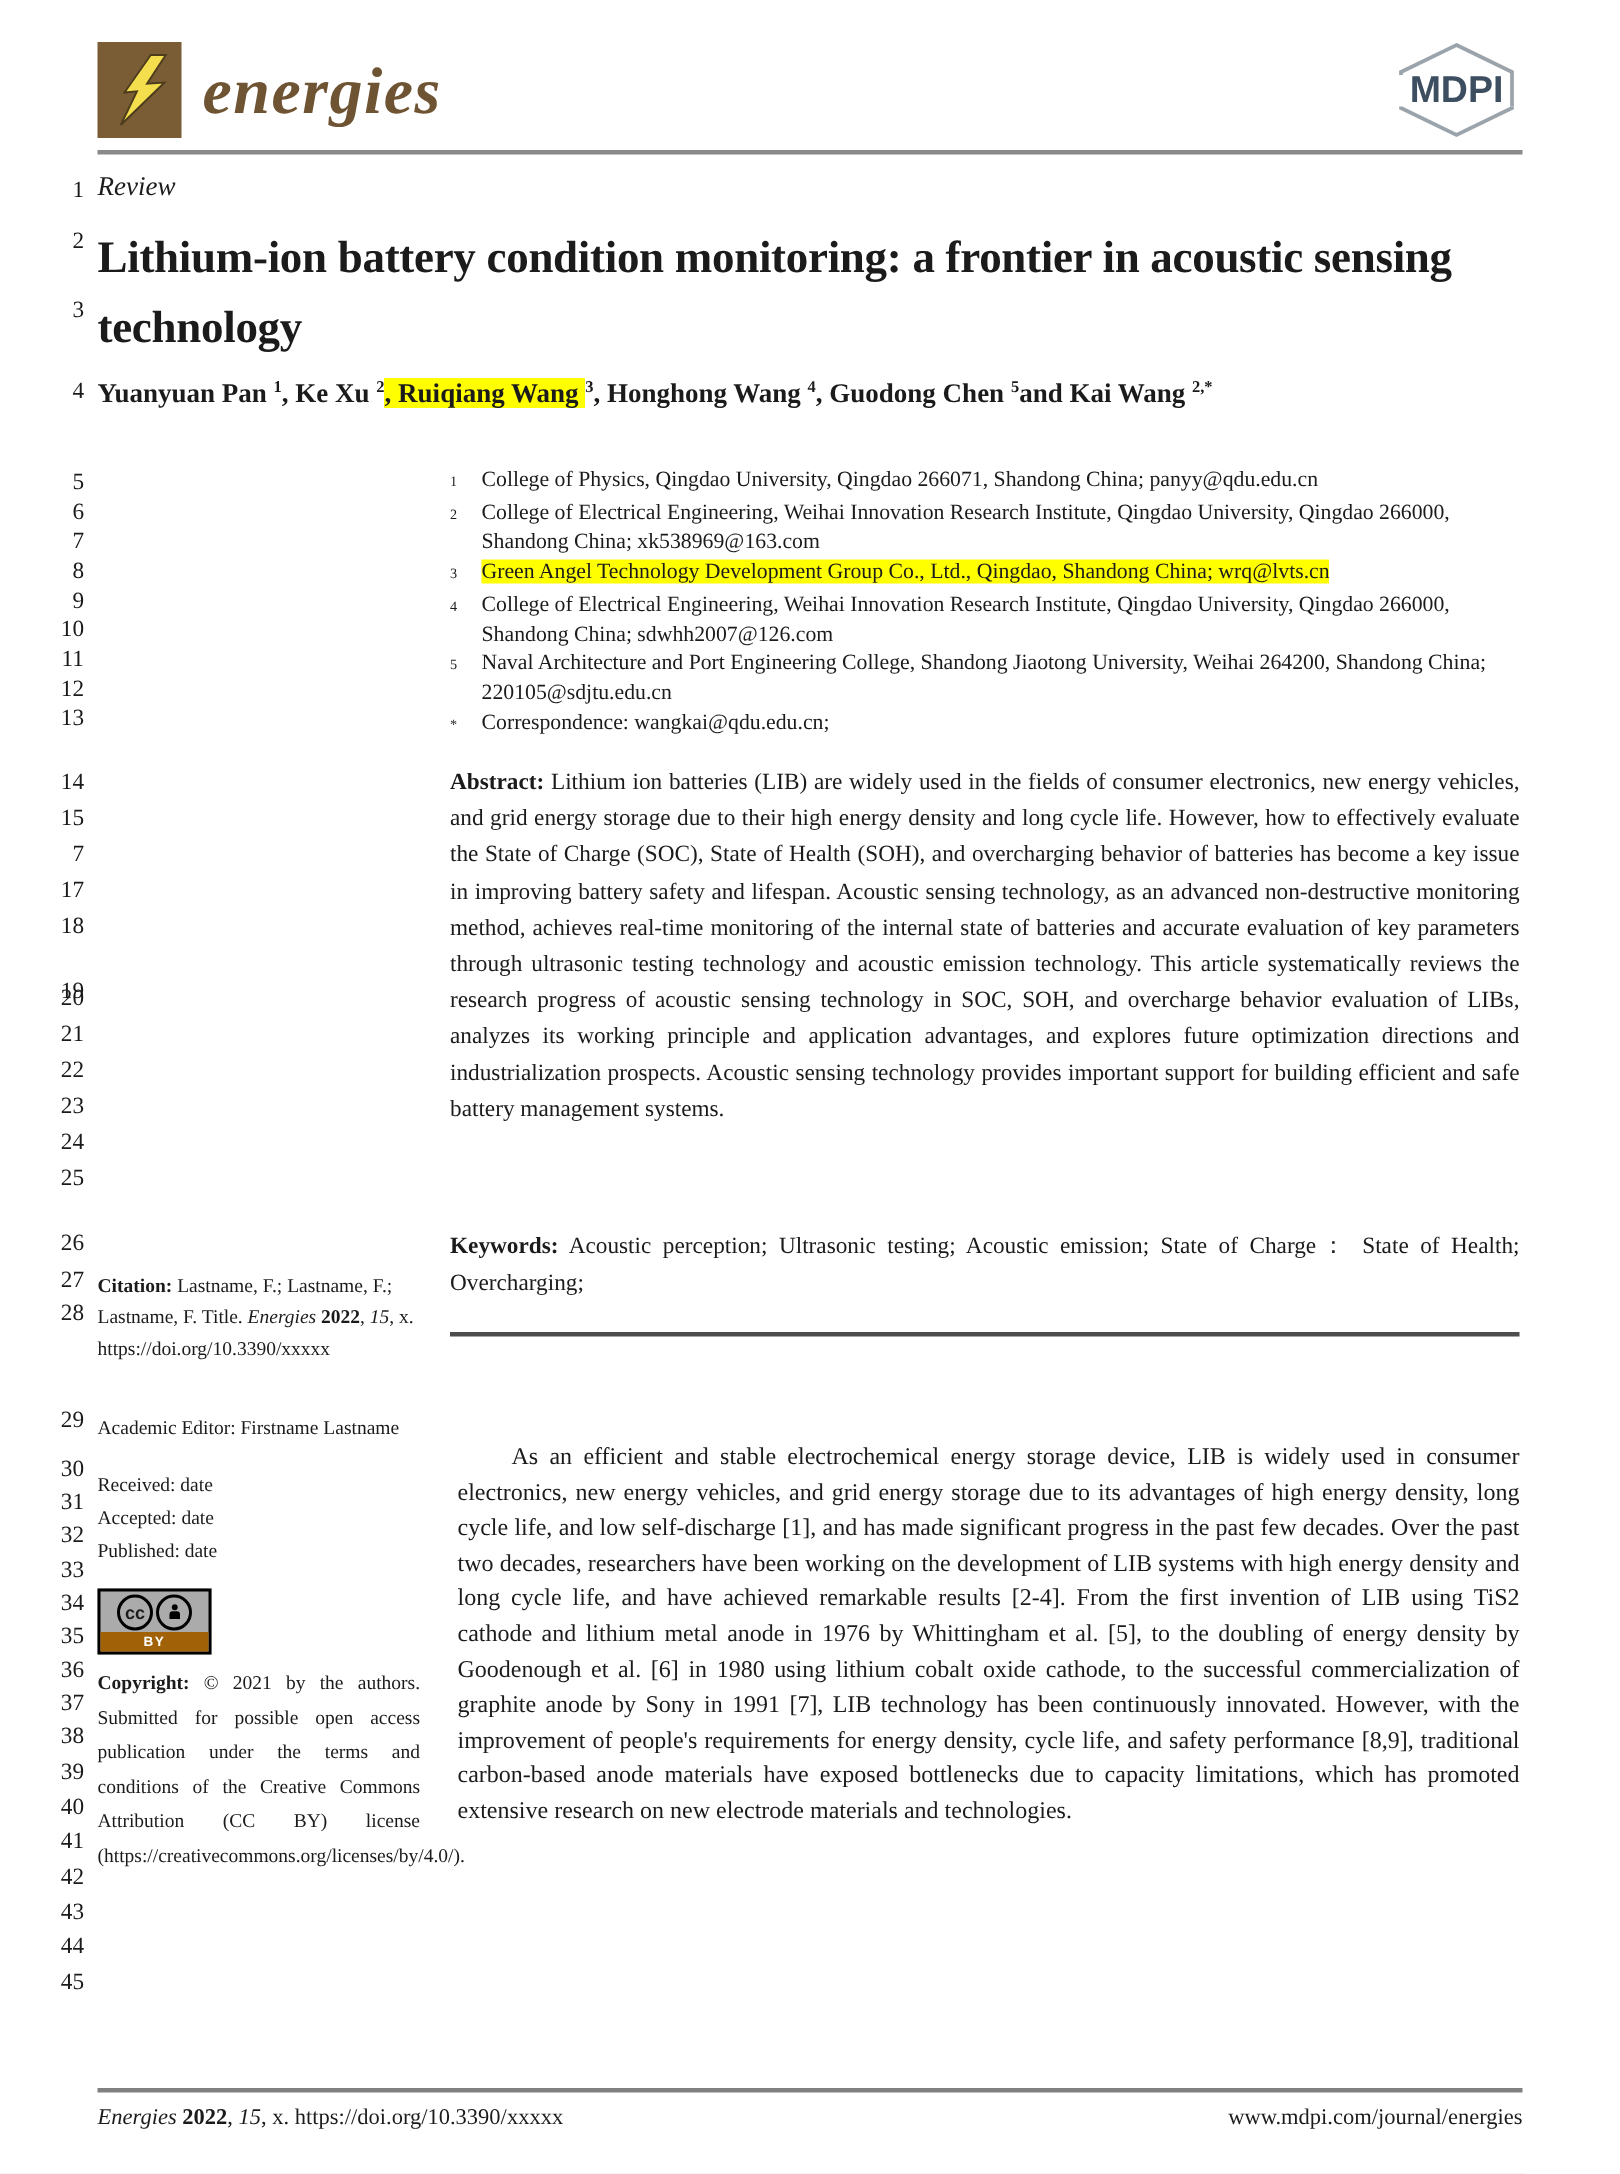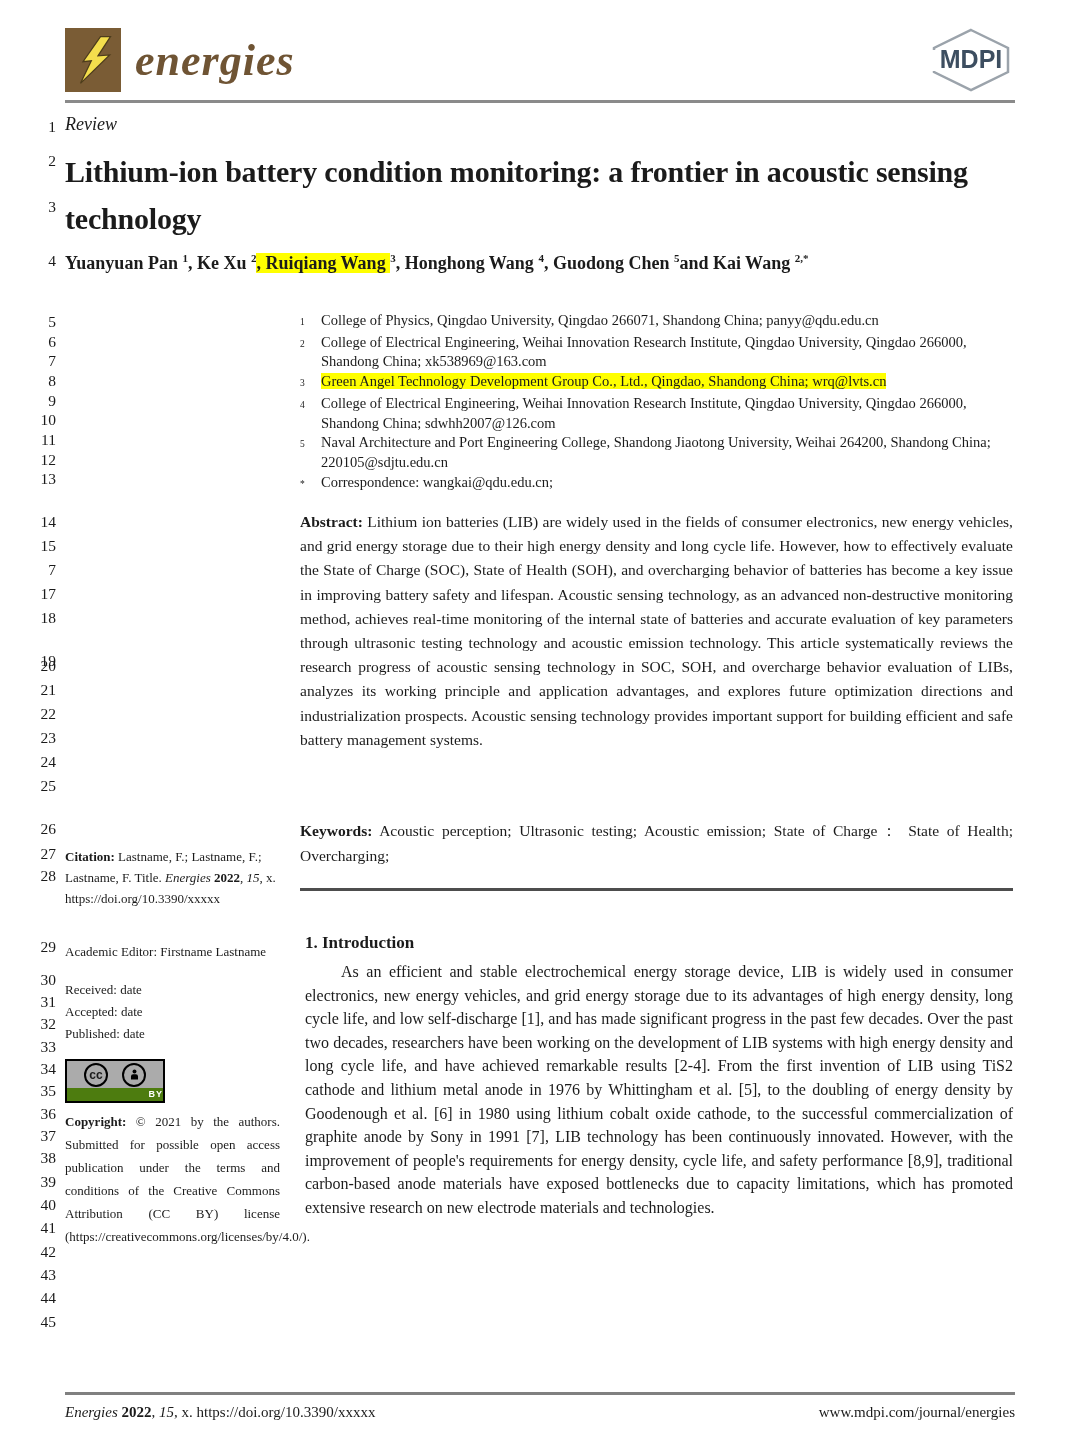--- a/index.html
+++ b/index.html
@@ -34,24 +34,24 @@
   .kw-block { position:absolute; left:300px; top:818px; width:713px; font-size:15.5px; line-height:25px; text-align:justify; }
   .bold-label { font-weight:bold; }
   .mid-rule { position:absolute; left:300px; top:888px; width:713px; height:3px; background:#4d4d4d; }
   
   .sidebar { position:absolute; left:65px; top:846px; width:215px; font-size:13px; line-height:22px; }
   .sb-citation { line-height:21px; margin-bottom:32px; }
   .sb-editor { margin-bottom:16px; }
   .sb-dates { margin-bottom:14px; }
   .sb-note { text-align:justify; line-height:22.5px; margin-bottom:9px; }
   .sb-copyright { text-align:justify; line-height:23px; }
-  .cc-badge { width:100px; height:44px; border:2px solid #000; background:#ababab; margin-bottom:7px; display:flex; flex-direction:column; }
+  .cc-badge { width:76px; height:44px; border:2px solid #000; background:#ababab; margin-bottom:7px; display:flex; flex-direction:column; }
   .cc-row { flex:1; display:flex; align-items:center; justify-content:space-around; padding:0 10px; }
   .cc-circle { width:24px; height:24px; border:2.5px solid #000; border-radius:50%; display:flex; align-items:center; justify-content:center; font-weight:bold; font-size:12px; font-family:"Liberation Sans", sans-serif; }
-  .cc-bar { height:13px; background:#4d7c0f; color:#fff; font-size:9px; font-weight:bold; text-align:right; line-height:13px; font-family:"Liberation Sans", sans-serif; letter-spacing:1px; }
+  .cc-bar { height:13px; background:#a16207; color:#fff; font-size:9px; font-weight:bold; text-align:center; line-height:13px; font-family:"Liberation Sans", sans-serif; letter-spacing:1px; }
   
   .section-heading { position:absolute; left:305px; top:933px; width:708px; font-size:17px; font-weight:bold; }
   .intro-body { position:absolute; left:305px; top:960px; width:708px; font-size:16px; line-height:23.6px; text-align:justify; }
   .intro-body p { text-indent:36px; }
   
   .footer-rule { position:absolute; left:65px; top:1392px; width:950px; height:3px; background:#808080; }
   .footer-row { position:absolute; left:65px; top:1404px; width:950px; display:flex; justify-content:space-between; font-size:15px; }
 </style>
 </head>
 <body>
@@ -187,21 +187,20 @@
             </svg>
         </span>
       </div>
       <div class="cc-bar">BY</div>
     </div>
     <div class="sb-copyright">
       <span class="bold-label">Copyright: </span><span>© 2021 by the authors. Submitted for possible open access publication under the terms and conditions of the Creative Commons Attribution (CC BY) license (https://creativecommons.org/licenses/by/4.0/).</span>
     </div>
   </div>
 
-  <h2 class="section-heading">1. Introduction</h2>
   <div class="intro-body">
       <p>As an efficient and stable electrochemical energy storage device, LIB is widely used in consumer electronics, new energy vehicles, and grid energy storage due to its advantages of high energy density, long cycle life, and low self-discharge [1], and has made significant progress in the past few decades. Over the past two decades, researchers have been working on the development of LIB systems with high energy density and long cycle life, and have achieved remarkable results [2-4]. From the first invention of LIB using TiS2 cathode and lithium metal anode in 1976 by Whittingham et al. [5], to the doubling of energy density by Goodenough et al. [6] in 1980 using lithium cobalt oxide cathode, to the successful commercialization of graphite anode by Sony in 1991 [7], LIB technology has been continuously innovated. However, with the improvement of people's requirements for energy density, cycle life, and safety performance [8,9], traditional carbon-based anode materials have exposed bottlenecks due to capacity limitations, which has promoted extensive research on new electrode materials and technologies.</p>
     </div>
 
   <div class="footer-rule"></div>
   <div class="footer-row">
     <span><span style="font-style: italic;">Energies </span><span style="font-weight: bold;">2022</span><span>, </span><span style="font-style: italic;">15</span><span>, x. https://doi.org/10.3390/xxxxx</span></span>
     <span>www.mdpi.com/journal/energies</span>
   </div>
 

